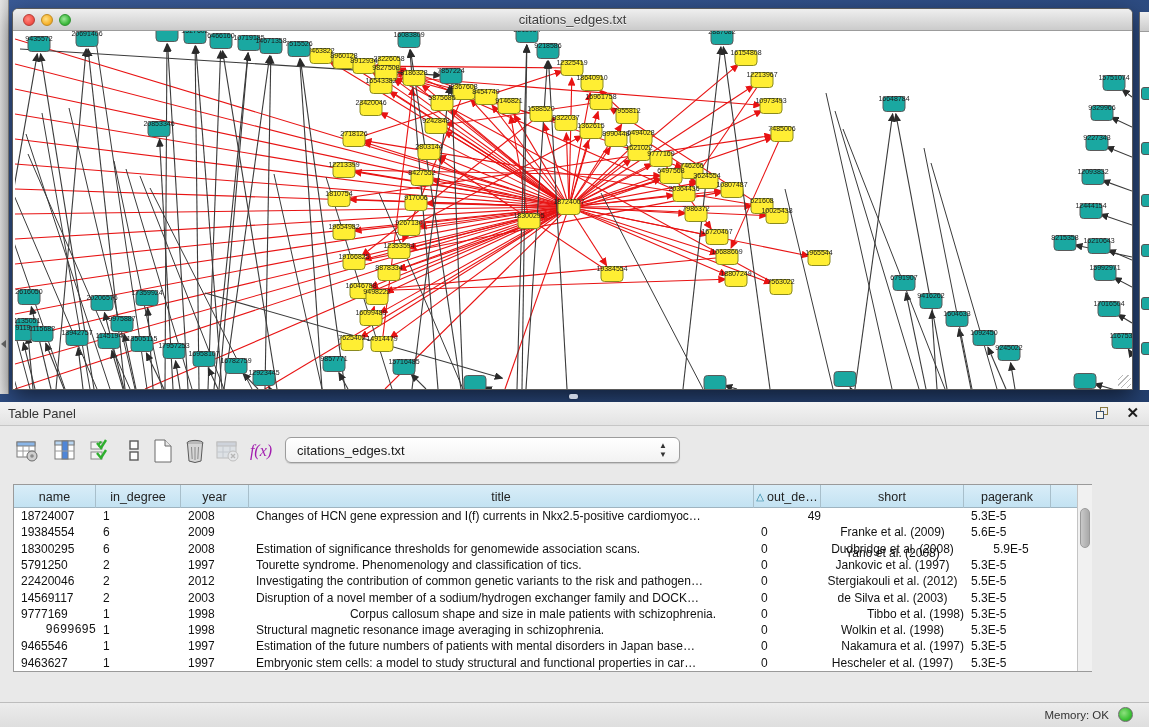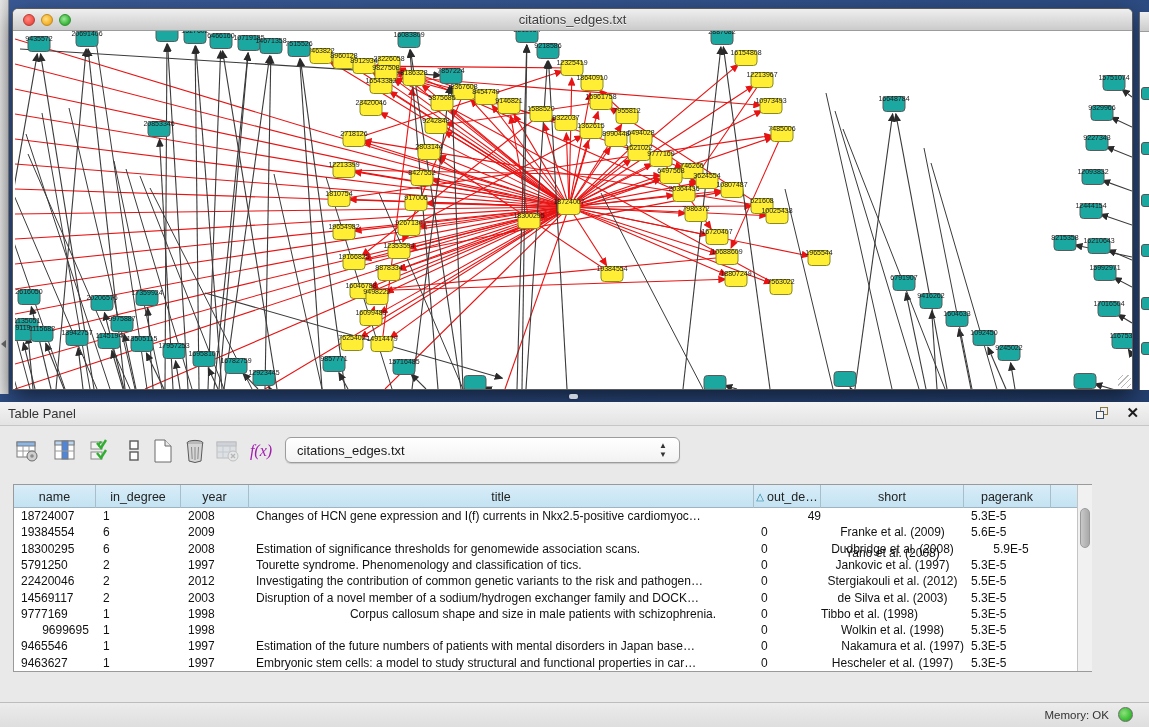--- a/index.html
+++ b/index.html
@@ -925,27 +925,28 @@
             <div class="tcell" style="left: 740px; width: 67px; text-align: left; padding: 0px 0px 0px 7px;">0</div>
             <div class="tcell" style="left: 807px; width: 143px; text-align: center; padding: 0px;">de Silva et al. (2003)</div>
             <div class="tcell" style="left: 950px; width: 87px; text-align: left; padding: 0px 0px 0px 7px;">5.3E-5</div>
           </div>
           <div class="trow" style="top: 97.8px;">
             <div class="tcell" style="left: 0px; width: 82px; text-align: left; padding: 0px 0px 0px 7px;">9777169</div>
             <div class="tcell" style="left: 82px; width: 85px; text-align: left; padding: 0px 0px 0px 7px;">1</div>
             <div class="tcell" style="left: 167px; width: 68px; text-align: left; padding: 0px 0px 0px 7px;">1998</div>
             <div class="tcell" style="left: 235px; width: 505px; text-align: center; padding: 0px 0px 0px 7px; margin-left: 28px;">Corpus callosum shape and size in male patients with schizophrenia.</div>
             <div class="tcell" style="left: 740px; width: 67px; text-align: left; padding: 0px 0px 0px 7px;">0</div>
-            <div class="tcell" style="left: 807px; width: 143px; text-align: left; padding: 0px;">Tibbo et al. (1998)</div>
+            <div class="tcell" style="left: 807px; width: 143px; text-align: right; padding: 0px;">Tibbo et al. (1998)</div>
             <div class="tcell" style="left: 950px; width: 87px; text-align: left; padding: 0px 0px 0px 7px;">5.3E-5</div>
           </div>
           <div class="trow" style="top: 114.1px;">
-            <div class="tcell" style="left: 0px; width: 82px; text-align: center; padding: 0px 0px 0px 21px;">9699695</div>
+            <div class="tcell" style="left: 0px; width: 82px; text-align: right; padding: 0px 0px 0px 21px; font-family: Liberation Mono, monospace;">9699695</div>
             <div class="tcell" style="left: 82px; width: 85px; text-align: left; padding: 0px 0px 0px 7px;">1</div>
             <div class="tcell" style="left: 167px; width: 68px; text-align: left; padding: 0px 0px 0px 7px;">1998</div>
+            <div class="tcell" style="left: 235px; width: 505px; text-align: left; padding: 0px 0px 0px 7px;">Structural magnetic resonance image averaging in schizophrenia.</div>
             <div class="tcell" style="left: 740px; width: 67px; text-align: left; padding: 0px 0px 0px 7px;">0</div>
             <div class="tcell" style="left: 807px; width: 143px; text-align: center; padding: 0px;">Wolkin et al. (1998)</div>
             <div class="tcell" style="left: 950px; width: 87px; text-align: left; padding: 0px 0px 0px 7px;">5.3E-5</div>
           </div>
           <div class="trow" style="top: 130.4px;">
             <div class="tcell" style="left: 0px; width: 82px; text-align: left; padding: 0px 0px 0px 7px;">9465546</div>
             <div class="tcell" style="left: 82px; width: 85px; text-align: left; padding: 0px 0px 0px 7px;">1</div>
             <div class="tcell" style="left: 167px; width: 68px; text-align: left; padding: 0px 0px 0px 7px;">1997</div>
             <div class="tcell" style="left: 235px; width: 505px; text-align: left; padding: 0px 0px 0px 7px;">Estimation of the future numbers of patients with mental disorders in Japan base…</div>
             <div class="tcell" style="left: 740px; width: 67px; text-align: left; padding: 0px 0px 0px 7px;">0</div>

